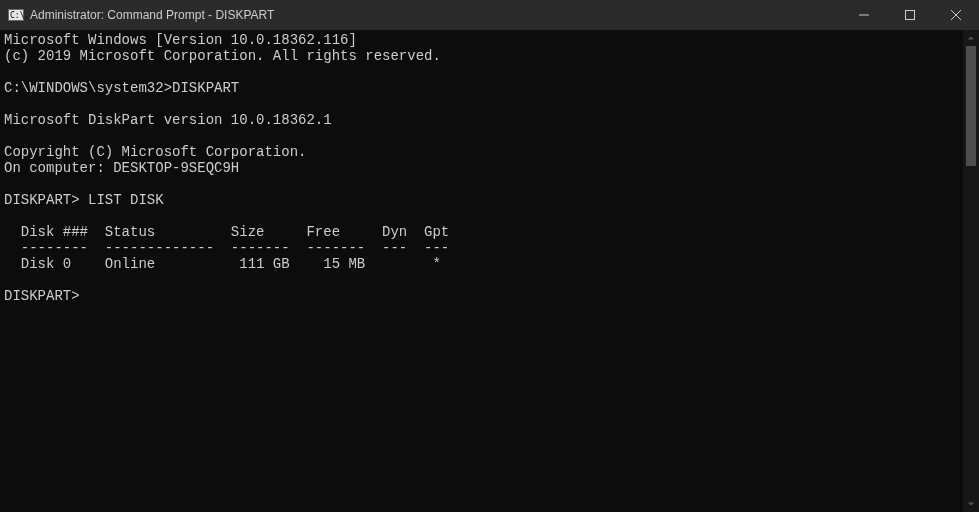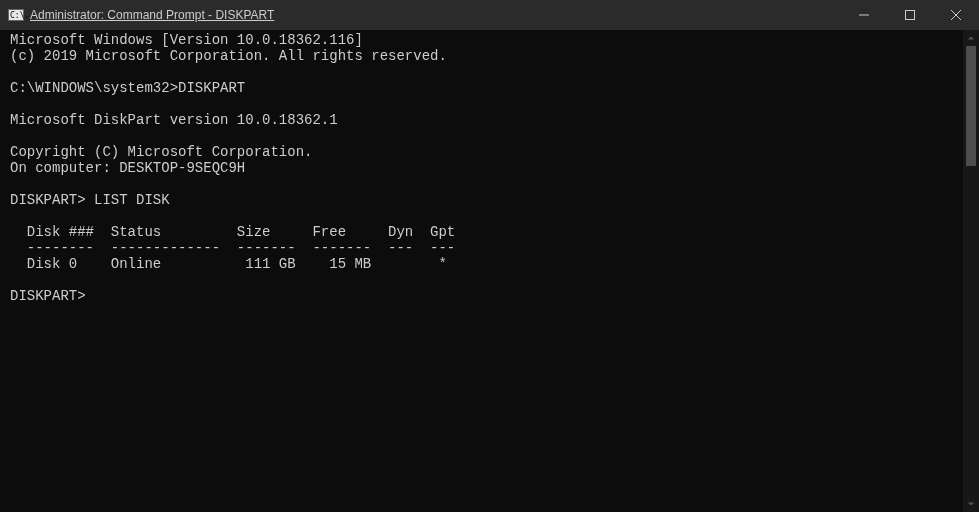--- a/index.html
+++ b/index.html
@@ -33,21 +33,21 @@
     width: 16px; height: 12px;
     background: #e6e6e6;
     color: #000;
     font-size: 8px;
     font-family: Consolas, monospace;
     line-height: 12px;
     text-align: left;
     padding-left: 1px;
     border: 1px solid #666;
   }
-  .title-text { flex: 0 0 auto; text-decoration: underline; }
+  .title-text { flex: 0 0 auto; }
   .title-spacer { flex: 1; }
   .win-controls { display: flex; height: 100%; }
   .win-btn {
     width: 46px;
     height: 30px;
     display: flex;
     align-items: center;
     justify-content: center;
     color: #cccccc;
   }
@@ -57,21 +57,21 @@
     top: 30px; left: 0; right: 0; bottom: 0;
     background: #0c0c0c;
     display: flex;
   }
   .terminal {
     flex: 1;
     color: #cccccc;
     font-size: 14px;
     line-height: 16px;
     white-space: pre;
-    padding: 2px 0 0 10px;
+    padding: 2px 0 0 4px;
     overflow: hidden;
   }
   .scrollbar {
     width: 16px;
     background: #171717;
     position: relative;
   }
   .scroll-up, .scroll-down {
     position: absolute;
     left: 0; right: 0;

